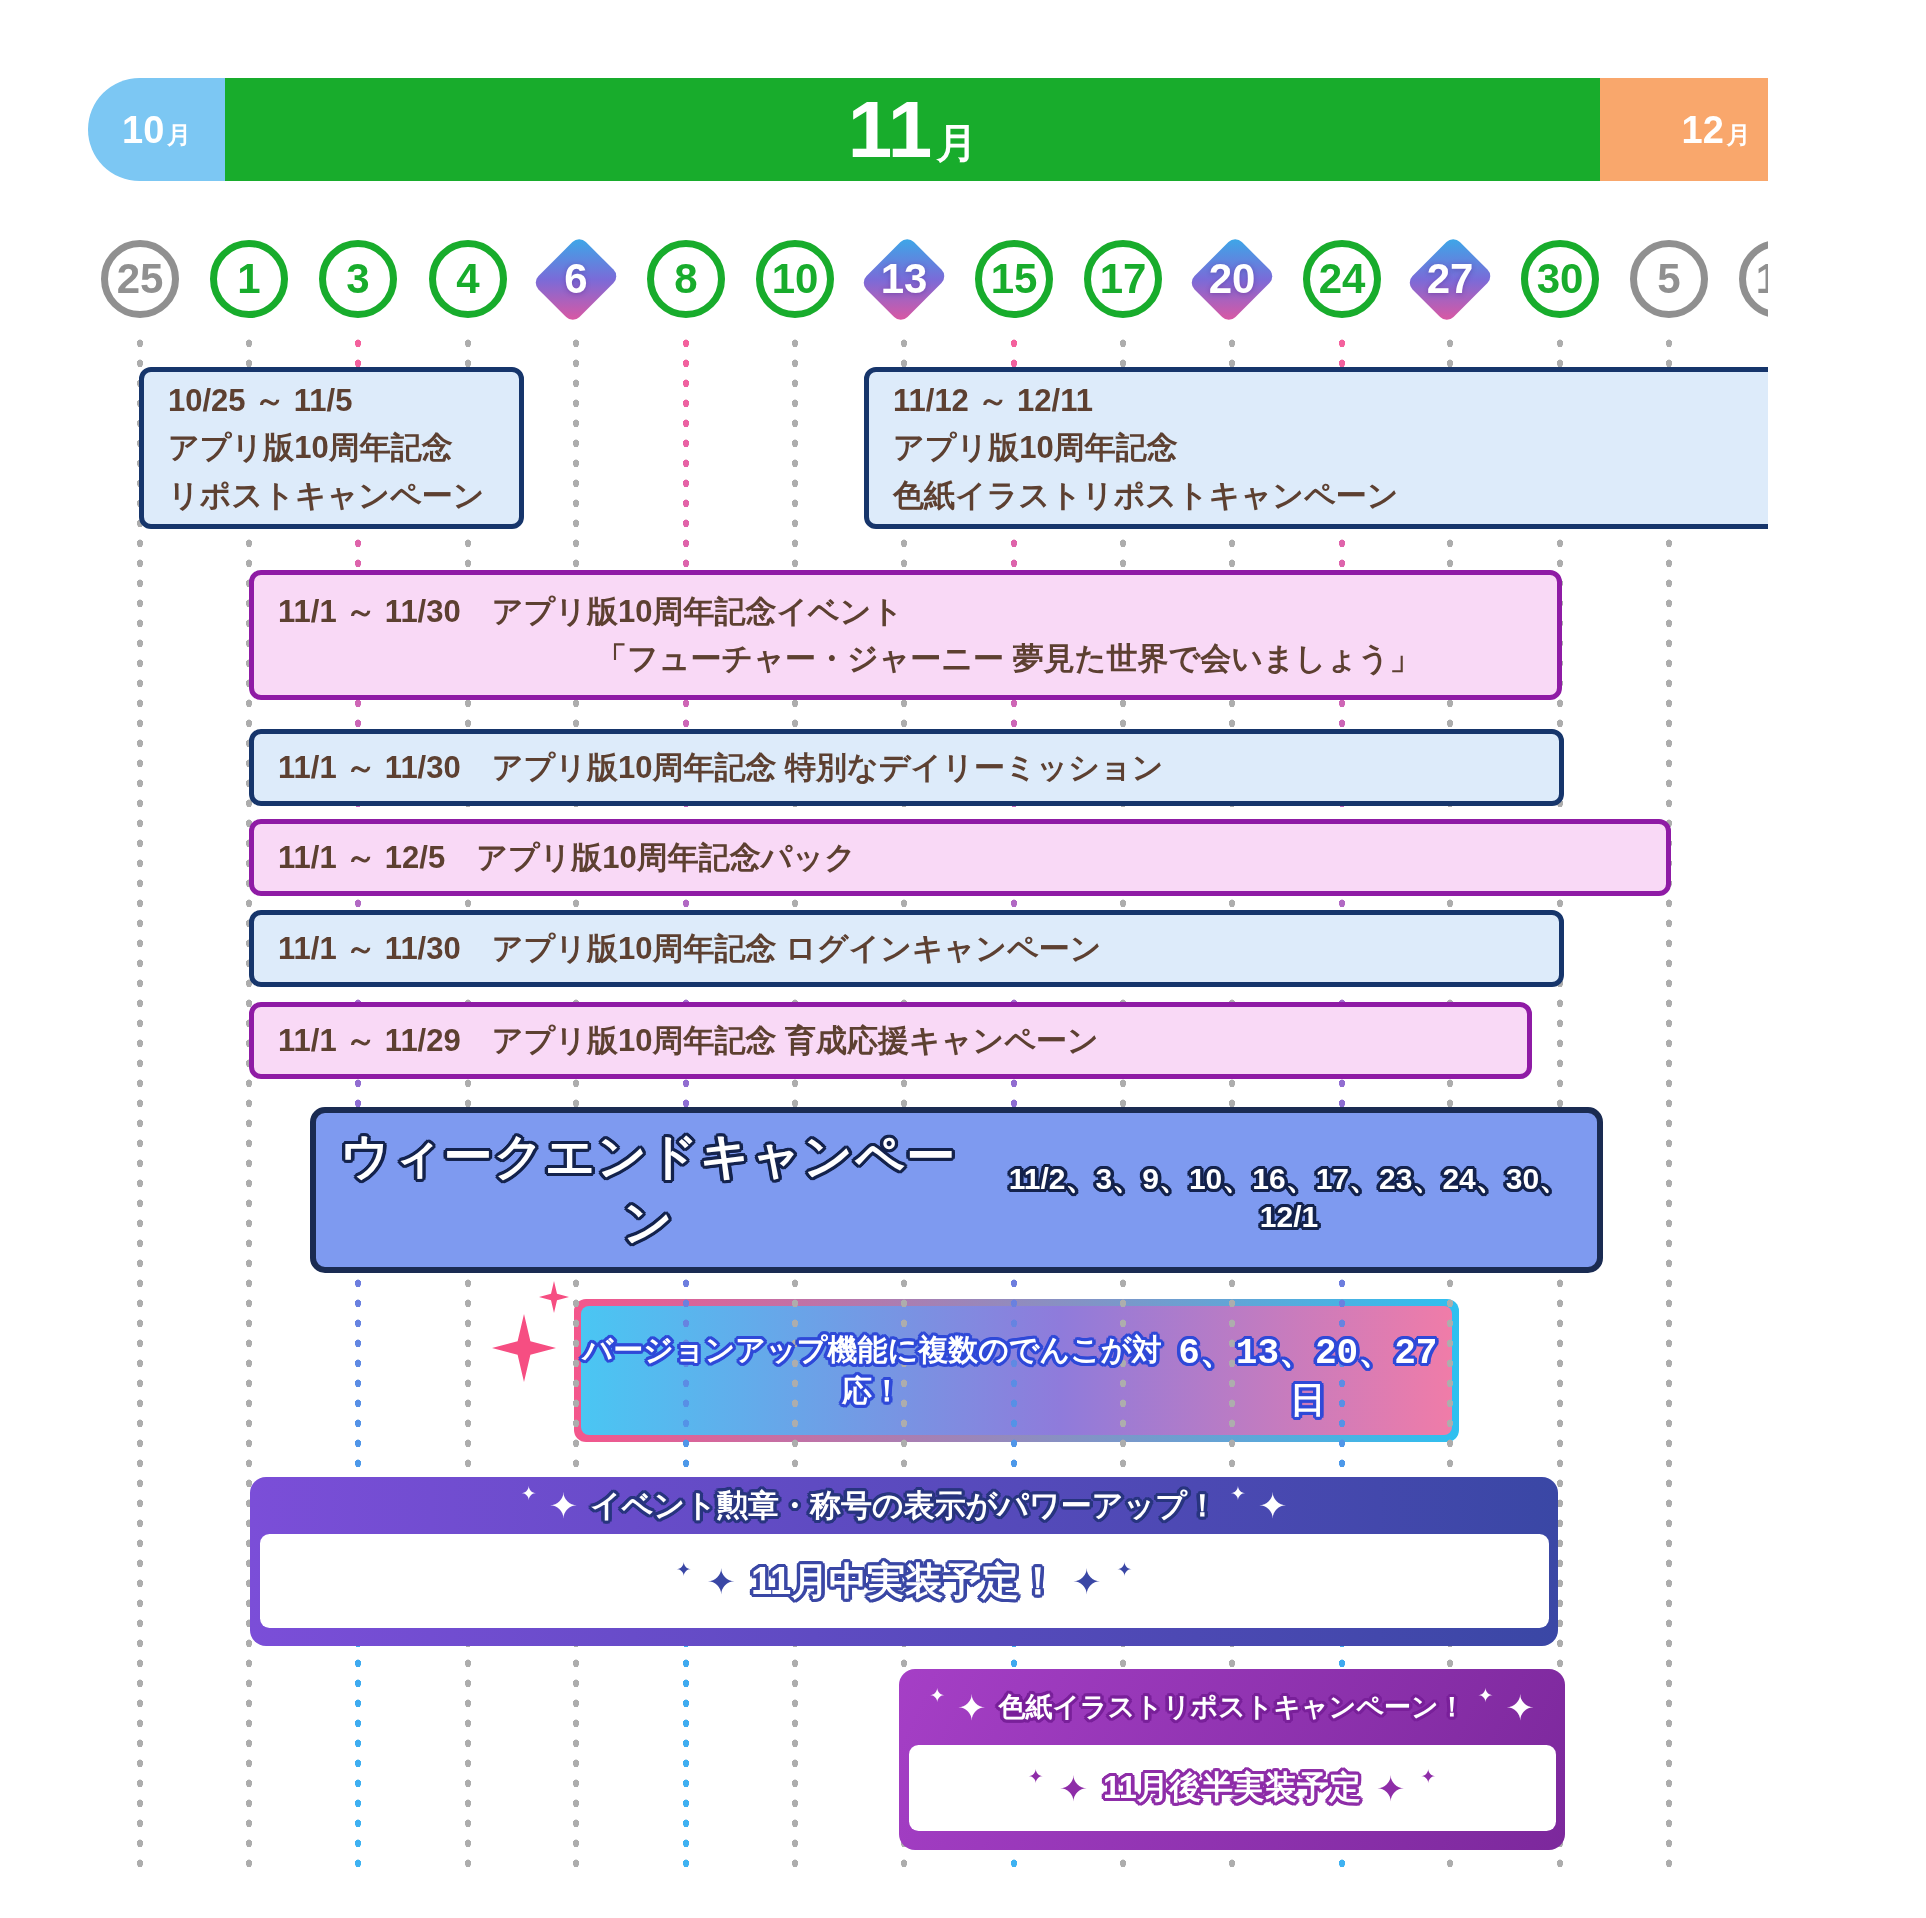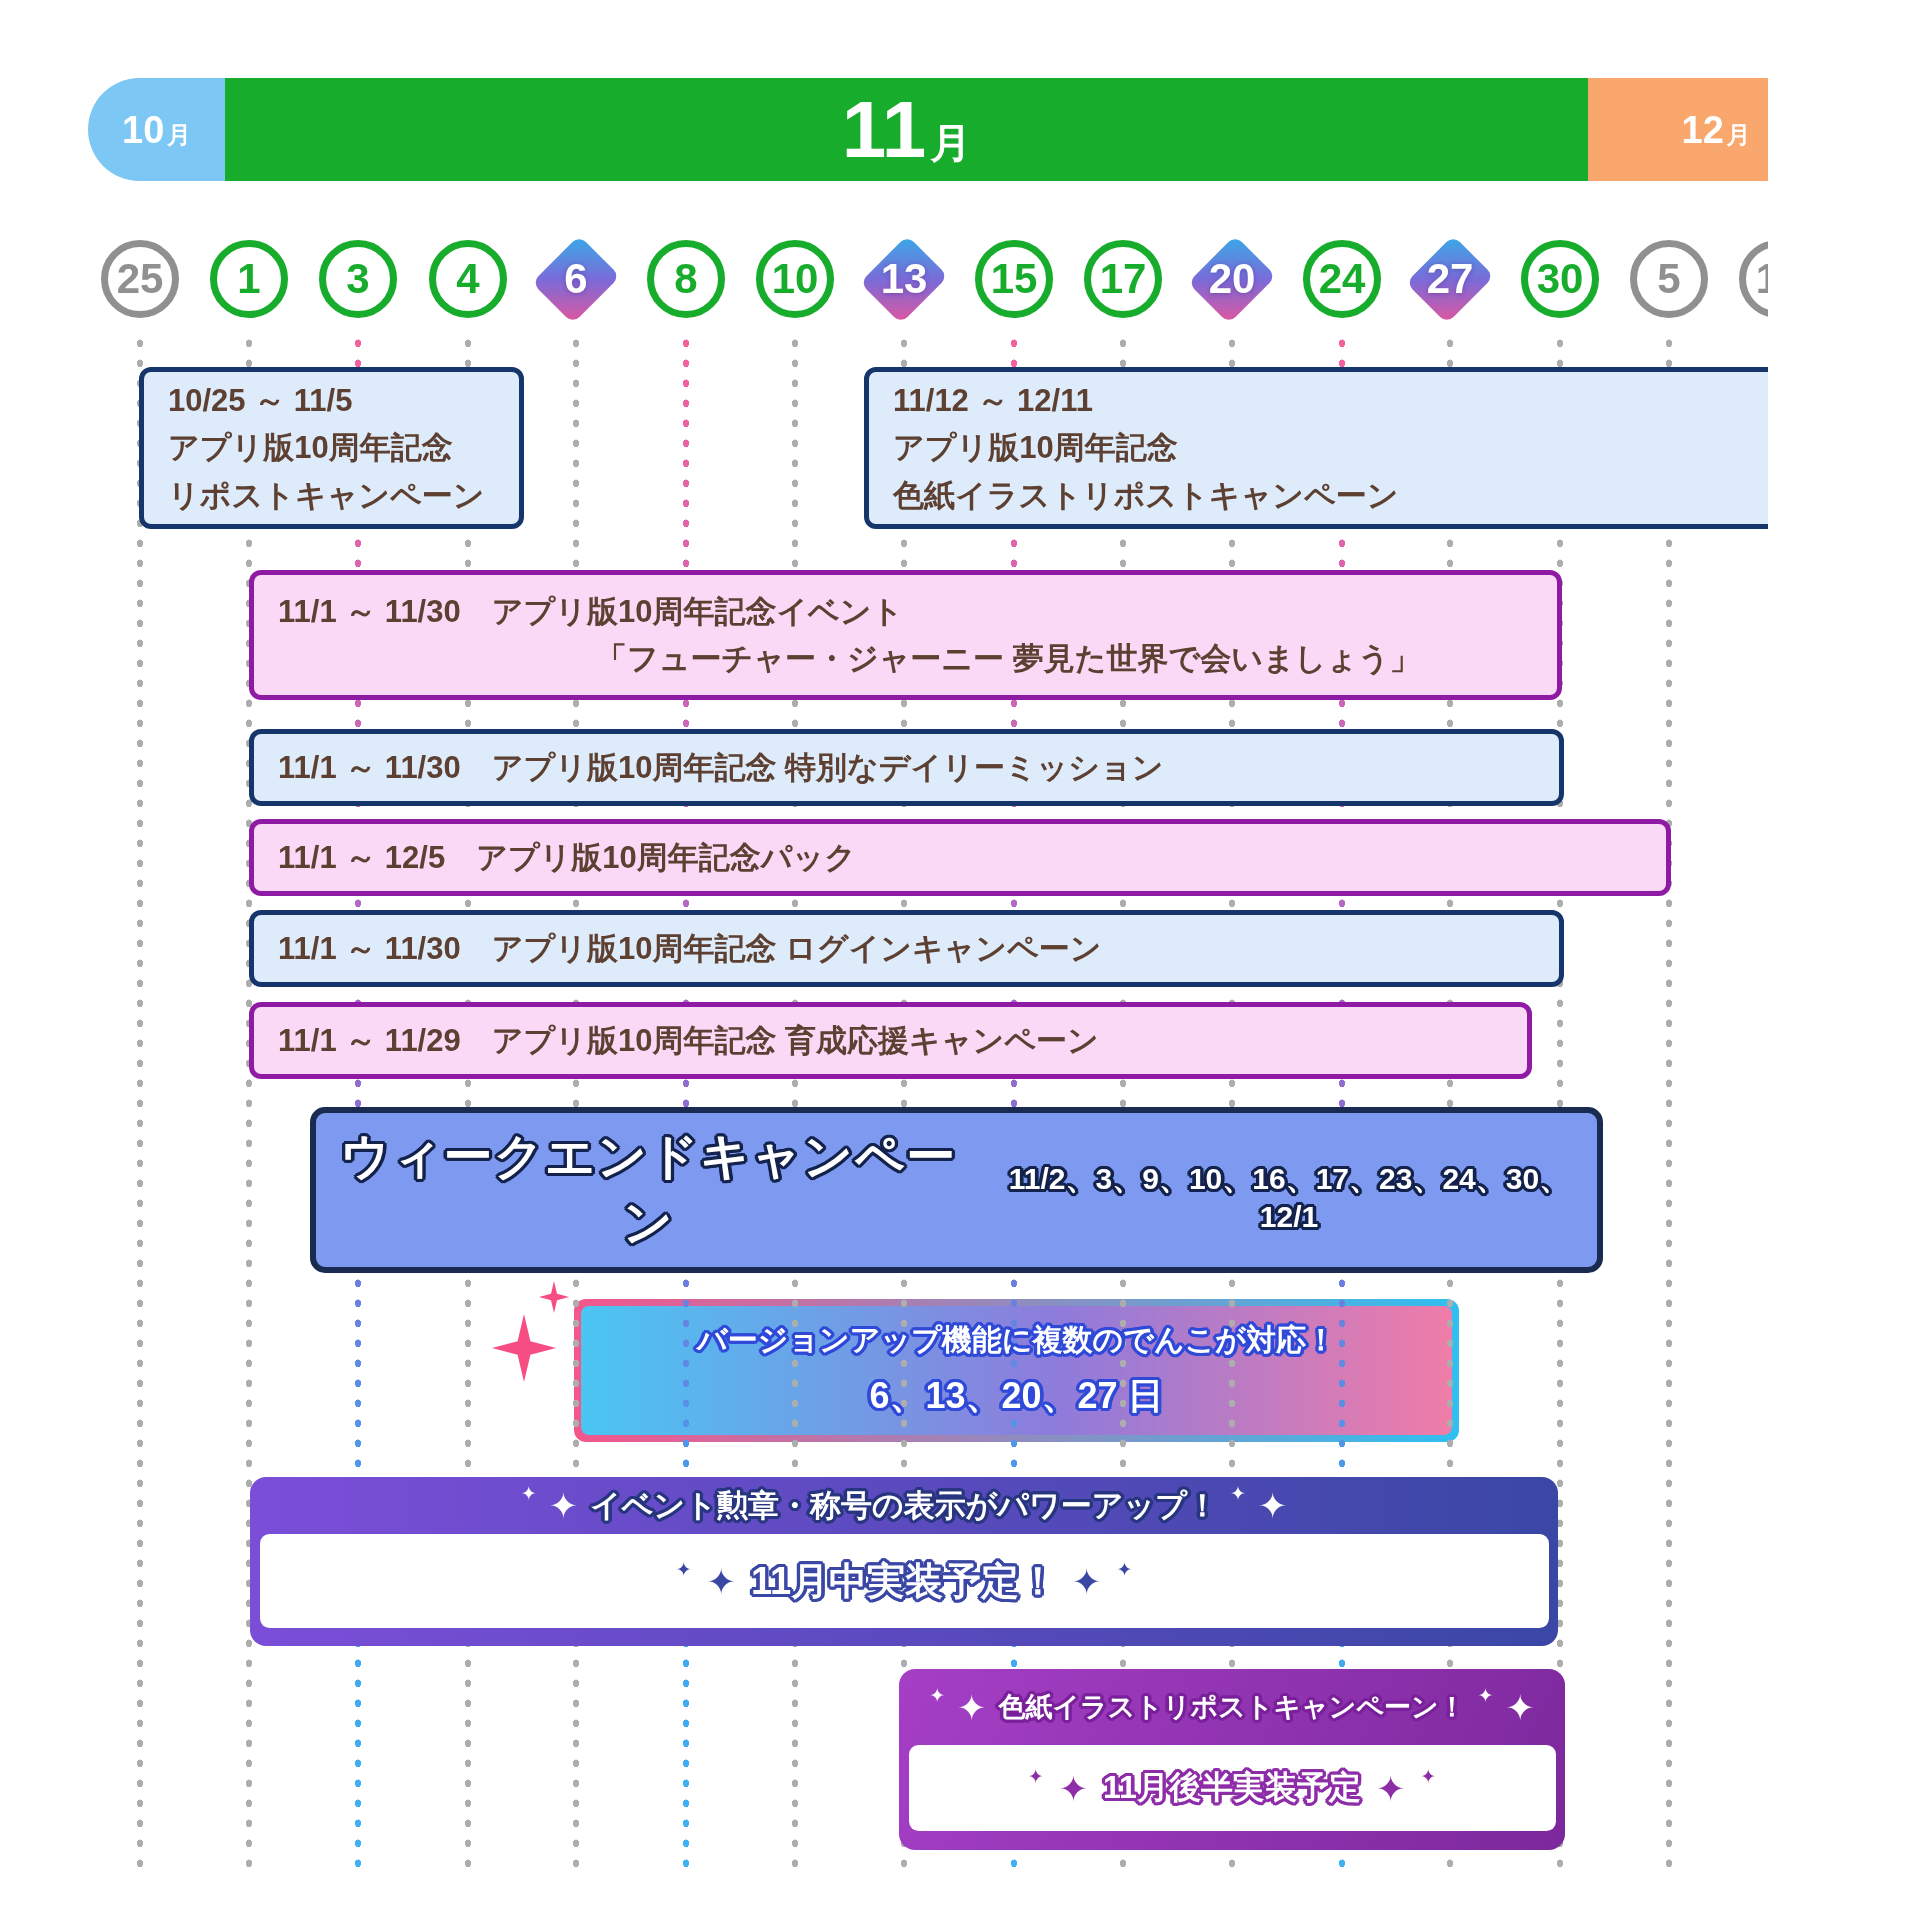--- a/index.html
+++ b/index.html
@@ -6,21 +6,21 @@
   .page{
     position:relative;width:1768px;height:1919px;background:#ffffff;overflow:hidden;
     font-family:"Liberation Sans","DejaVu Sans",sans-serif;font-weight:bold;
   }
   
   .monthbar{position:absolute;left:88px;top:78px;width:1744px;height:103px;
     border-radius:54px;overflow:hidden;display:flex;z-index:2;}
   .mseg{display:flex;align-items:center;justify-content:center;color:#fff;}
   .m-oct{width:137px;background:#7CC7F3;}
   .m-nov{flex:1;background:#18AC2C;}
-  .m-dec{width:232px;background:#F9A76C;padding-left:12px;}
+  .m-dec{width:232px;background:#F9A76C;}
   .mnum{font-size:38px;line-height:1;}
   .munit{font-size:24px;line-height:1;margin-top:10.8px;margin-left:2.7px;}
   .m-nov .mnum{font-size:80px;}
   .m-nov .munit{font-size:41px;margin-top:27px;margin-left:4px;}
 
   
   .dmark{position:absolute;top:240px;width:78px;height:78px;transform:translateX(-50%);
     display:flex;align-items:center;justify-content:center;z-index:2;}
   .dcircle{border-radius:50%;background:#fff;box-sizing:border-box;width:78px;height:78px;
     display:flex;align-items:center;justify-content:center;font-size:42px;}
@@ -59,21 +59,21 @@
     background:#7E9AF0;border:6.8px solid #1A2B52;border-radius:15px;z-index:2;
     display:flex;flex-direction:row;align-items:center;justify-content:center;text-align:center;}
   .wk-title{font-size:49px;--oc:#14234D;letter-spacing:1.4px;}
   .wk-dates{font-size:30px;--oc:#14234D;margin-top:12px;}
 
   
   .version{position:absolute;left:574px;top:1299px;width:885px;height:143px;box-sizing:border-box;
     padding:6.8px;border-radius:12px;background:linear-gradient(90deg,#F4568C,#2FC0F0);}
   .version-in{width:100%;height:100%;box-sizing:border-box;border-radius:8px;
     background:linear-gradient(90deg,#4AC6F3 0%,#8F7BDB 55%,#F07CA8 100%);
-    display:flex;flex-direction:column;align-items:center;justify-content:center;text-align:center;}
+    display:flex;flex-direction:row;align-items:center;justify-content:center;text-align:center;font-family:Liberation Mono, monospace;}
   .ver-l1{position:relative;z-index:2;font-size:30px;--oc:#2F49D8;}
   .ver-l2{position:relative;z-index:2;font-size:36px;--oc:#2F49D8;margin-top:11px;}
 
   .spark{position:absolute;background:#F64E82;z-index:3;
     clip-path:polygon(50% 0%,60% 40%,100% 50%,60% 60%,50% 100%,40% 60%,0% 50%,40% 40%);}
   .spark-big{left:492px;top:1314px;width:64px;height:68px;}
   .spark-small{left:539px;top:1281px;width:30px;height:32px;}
 
   
   .featbox{position:absolute;box-sizing:border-box;border-radius:16px;z-index:2;}

